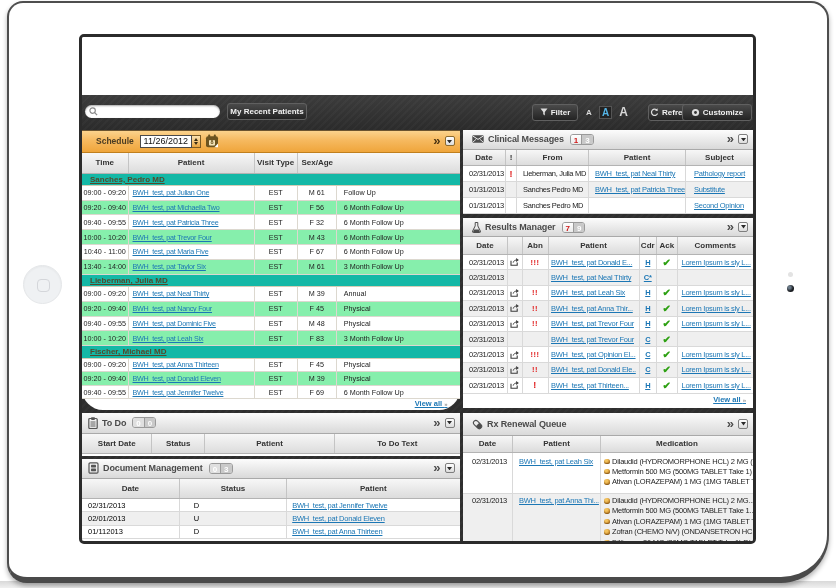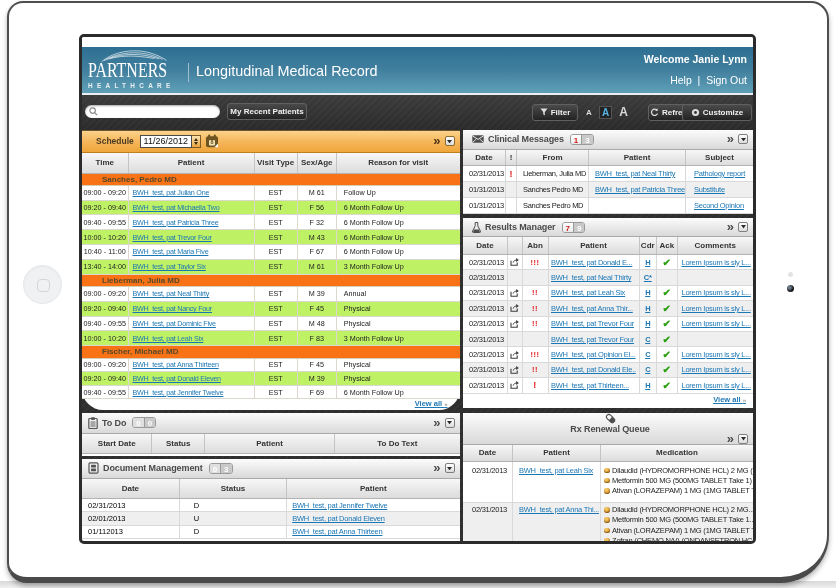--- a/index.html
+++ b/index.html
@@ -69,22 +69,22 @@
   font-weight:bold; color:#333; }
 .thead > div { display:flex; align-items:center; justify-content:center; border-right:1px solid #c4c4c4; }
 .thead > div:last-child { border-right:none; }
 .trow { display:flex; border-bottom:1px solid #d9d9d9; background:#fff; }
 .trow > div { display:flex; align-items:center; border-right:1px solid #d9d9d9;
   overflow:hidden; white-space:nowrap; }
 .trow > div:last-child { border-right:none; }
 .alt { background:#efefef; }
 .salt { background:#f4f1ea; }
 a.lk { color:#1c77b5; text-decoration:underline; letter-spacing:-0.25px; }
-.grow { background:#f97316; border-bottom:1px solid #d6cdb6; color:#54482c;
-  font-weight:bold; display:flex; align-items:center; padding-left:20px; }
+.grow { background:#14b8a6; border-bottom:1px solid #d6cdb6; color:#54482c;
+  font-weight:bold; display:flex; align-items:center; padding-left:8px;text-decoration:underline; }
 .viewall { position:absolute; right:7px; font-size:7.5px; color:#1c77b5;
   text-decoration:underline; font-weight:bold; }
 .va-g { color:#999; text-decoration:none; font-size:6px; }
 .red { color:#e01b1b; font-weight:bold; }
 .grn { color:#2da012; font-weight:bold; font-size:10px; }
 
 .shead { position:relative; width:100%; height:22.5px; display:flex; align-items:center;
   background:linear-gradient(#fbd38d 0%, #f6b95f 45%, #efa53b 100%);
   border-top:1px solid #6b5430; border-bottom:1px solid #c07f1d; padding:0 5px; }
 .dateinp { margin-left:6px; width:52px; height:13px; background:#fff; border:1px solid #4a4a4a;
@@ -133,50 +133,34 @@
 .rxrow > div { border-right:1px solid #d9d9d9; padding-top:4px; overflow:hidden; white-space:nowrap; }
 .rx2 > div { padding-top:2.5px; }
 .rxrow > div:first-child { padding-left:9px; letter-spacing:-0.25px; }
 .rxrow > div:nth-child(2) { padding-left:6px; }
 .rxrow > div:last-child { border-right:none; padding-left:3px; }
 .med { height:10.4px; line-height:10.4px; overflow:hidden; white-space:nowrap; letter-spacing:-0.2px; }
 .pill { display:inline-block; width:5.5px; height:5.5px; border-radius:50%;
   background:radial-gradient(circle at 35% 30%, #f3c25d 0 25%, #b06e15 85%); margin-right:2.5px; vertical-align:-0.5px;
   box-shadow: inset 0 -1px 1px rgba(90,50,0,.5); }
 .trow.alt, .cmrow.alt, .rmrow.alt, .rxrow.alt { background:#efefef; }
-.srow.salt { background:#bef264; }
+.srow.salt { background:#86efac; }
 </style>
 </head>
 <body>
 <div class="stage">
   <div class="shadowband"></div>
   <div class="tablet">
     <div class="homebtn">
         <div class="homesq"></div>
       </div>
     <div class="cam1"></div>
     <div class="cam2"></div>
     <div class="app">
       <div class="titlebar"></div>
-      <div class="banner">
-        <svg style="position:absolute;left:19px;top:3px" width="66" height="12" viewBox="0 0 66 12">
-          <g fill="none" stroke="#eef4f6" stroke-width="0.7">
-            <path d="M0.5,11.8 C10,3.6 24,0.2 37,0.9 C49,1.5 60,6.5 65.5,10.4"></path>
-            <path d="M3,10.7 C12,4.9 25,2.2 37,2.9 C48,3.5 57,7.2 61.5,9.4"></path>
-            <path d="M5.5,9.7 C13.5,5.8 25,4 36,4.6 C46,5.1 54,7.6 58,8.8"></path>
-            <path d="M8.5,8.8 C15,6.8 25,5.7 34,6.2 C43,6.7 50,8 53.5,8.5"></path>
-          </g>
-        </svg>
-        <div class="logo-partners">PARTNERS</div>
-        <div class="logo-hc">HEALTHCARE</div>
-        <div class="logo-div"></div>
-        <div class="lmr">Longitudinal Medical Record</div>
-        <div class="welcome">Welcome Janie Lynn</div>
-        <div class="helpout">Help&nbsp; |&nbsp; Sign Out</div>
-      </div>
       <div class="toolbar">
         <div class="search">
           <svg width="9" height="9" style="position:absolute;left:4px;top:2px" viewBox="0 0 10 10">
             <circle cx="4" cy="4" r="3" fill="none" stroke="#8a8a8a" stroke-width="1.3"></circle>
             <line x1="6.3" y1="6.3" x2="9" y2="9" stroke="#8a8a8a" stroke-width="1.4"></line>
           </svg>
         </div>
         <div class="tbtn" style="left:145px; top:7.5px; width:80px; height:17.5px;">My Recent Patients</div>
         <div class="tbtn" style="left:450px; top:9px; width:46px; height:16.5px;">
           <svg width="8" height="8" viewBox="0 0 8 8">
@@ -226,21 +210,20 @@
                     <path d="M0,0 h5 l-2.5,3.4 z" fill="#2a2a2a"></path>
                   </svg>
                 </span>
             </span>
           </div>
           <div class="thead" style="height:21px; font-size:8px;">
             <div style="width:46.5px;">Time</div>
             <div style="width:126px;">Patient</div>
             <div style="width:43.3px;">Visit Type</div>
             <div style="width:39px;">Sex/Age</div>
-            <div style="width:122.7px;">Reason for visit</div>
           </div>
           <div class="grow" style="height:12.4px; font-size:8px;">Sanches, Pedro MD</div>
           <div class="srow">
               <div>09:00 - 09:20</div>
               <div>
                 <a class="lk">BWH_test, pat Julian One</a>
               </div>
               <div>EST</div>
               <div>M 61</div>
               <div>Follow Up</div>
@@ -694,21 +677,21 @@
                 <a class="lk cdr">H</a>
               </div>
               <div class="grn">✔</div>
               <div>
                 <a class="lk">Lorem Ipsum is sly L...</a>
               </div>
             </div>
           <div class="viewall" style="bottom:4px;">View all <span class="va-g">»</span></div>
         </div>
         <div id="rxq" class="panel" style="left:381px; top:283px; width:290px; height:128px;">
-          <div class="phead" style="height:32px;flex-direction:column;">
+          <div class="phead" style="height:23px;">
             <svg width="11" height="11" viewBox="0 0 11 11" style="margin-left:4px;">
               <g transform="rotate(-45 5.5 5.5)">
                 <rect x="3.1" y="0.8" width="4.8" height="9.6" rx="2.4" fill="none" stroke="#4d4d4d" stroke-width="1.1"></rect>
                 <path d="M3.1,5.6 h4.8 v2.3 a2.4,2.4 0 0 1 -4.8,0 z" fill="#4d4d4d"></path>
               </g>
             </svg>
             <span class="ptitle">Rx Renewal Queue</span>
             <span class="hright">
                 <span class="chev">»</span>
                 <span class="ddbox">

